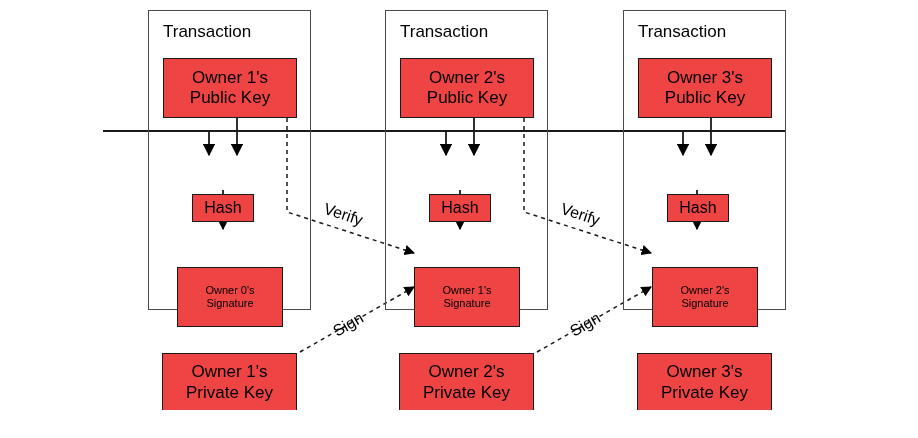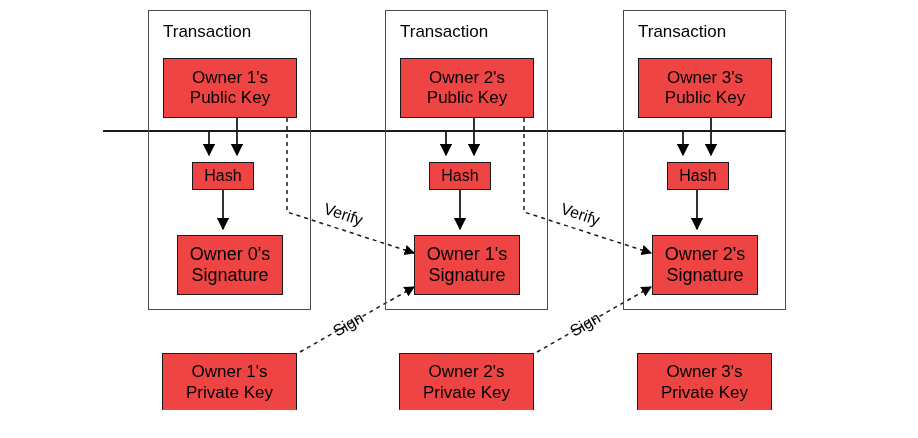--- a/index.html
+++ b/index.html
@@ -45,22 +45,22 @@
     z-index: 1;
   }
   .tx-title {
     position: absolute;
     color: #000000;
     font-size: 17px;
     white-space: pre;
     z-index: 2;
   }
   .keybox { font-size: 17px; }
-  .hashbox { font-size: 16px; }
-  .sigbox { font-size: 18px; }
+  .hashbox { font-size: 16px; margin-top: 32px; }
+  .sigbox { font-size: 11px; margin-top: 32px; }
   .privbox { font-size: 17px; }
   .edge-label {
     position: absolute;
     color: #000000;
     font-size: 16px;
     white-space: pre;
     z-index: 4;
     transform-origin: left top;
   }
 </style>

